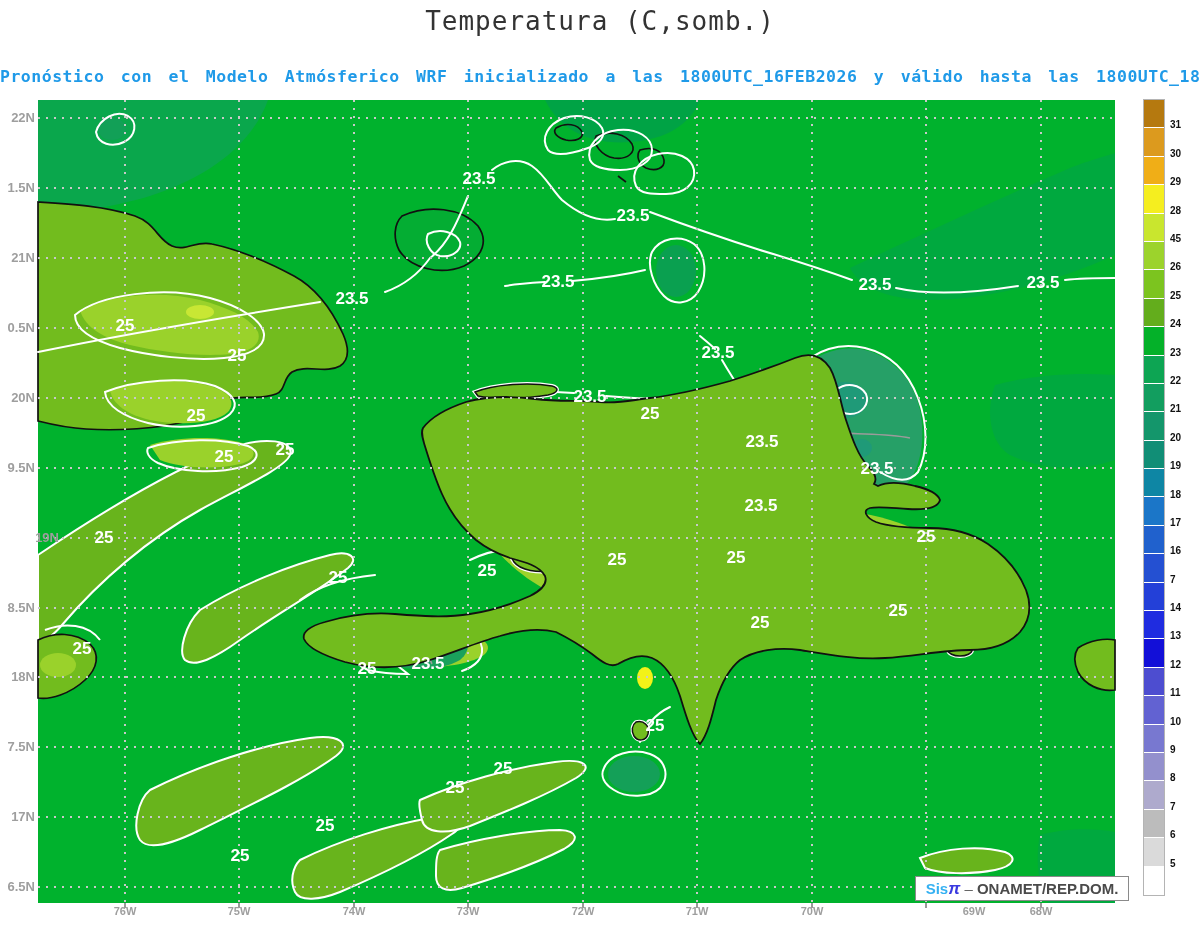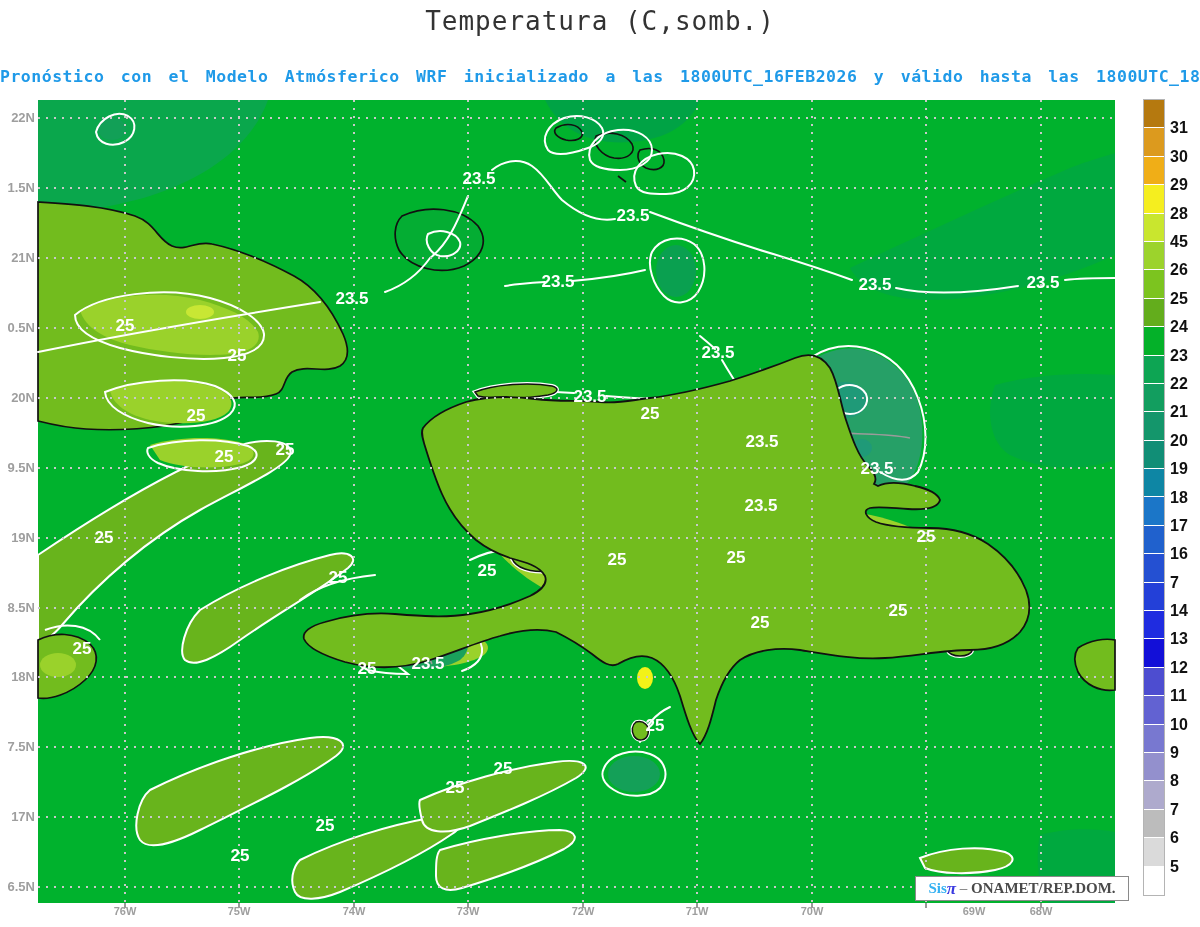--- a/index.html
+++ b/index.html
@@ -15,25 +15,25 @@
         font-family:"DejaVu Sans Mono",monospace;font-size:16.5px;font-weight:bold;
         color:#1f9ae8;letter-spacing:0.5px;word-spacing:6px;white-space:nowrap;}
   #mapsvg{position:absolute;left:38px;top:100px;overflow:visible;}
   .lat-label{position:absolute;left:0;width:35px;text-align:right;font-size:13px;
              color:#9e9e9e;font-weight:bold;line-height:16px;}
   .lon-label{position:absolute;top:905px;width:40px;text-align:center;font-size:11px;
              color:#9e9e9e;font-weight:bold;}
   #cbar{position:absolute;left:1143px;top:99px;width:20px;height:795px;
         border:1px solid #b4b4b4;background:#fff;display:flex;flex-direction:column;}
   #cbar .seg{flex:1 1 auto;border-bottom:1px solid #ffffff;}
-  .cbar-label{position:absolute;left:1170px;width:30px;font-size:16px;color:#111;
+  .cbar-label{position:absolute;left:1170px;width:30px;font-size:10px;color:#111;
               font-weight:bold;text-align:left;}
   #watermark{position:absolute;left:915px;top:876px;width:212px;height:23px;
              background:#ffffff;border:1px solid #8a8a8a;display:flex;align-items:center;
-             justify-content:center;font-family:Liberation Serif, serif;font-size:15px;
+             justify-content:center;font-family:Liberation Sans, sans-serif;font-size:15px;
              white-space:pre;}
   #watermark .sis{color:#35b1f2;font-weight:bold;}
   #watermark .pi{color:#3a3ae0;font-weight:bold;font-style:italic;font-size:17px;}
   #watermark .org{color:#4a4a4a;font-weight:bold;}
   #watermark .dash{color:#666;}
   .ctr-label{font-family:"Liberation Sans",sans-serif;font-weight:bold;fill:#ffffff;
              font-size:17px;}
 </style>
 </head>
 <body>
@@ -268,21 +268,21 @@
       </g>
   </svg>
 
   <div id="lat-axis">
       <div class="lat-label" style="top: 110px;">22N</div>
       <div class="lat-label" style="top: 180px;">1.5N</div>
       <div class="lat-label" style="top: 250px;">21N</div>
       <div class="lat-label" style="top: 320px;">0.5N</div>
       <div class="lat-label" style="top: 390px;">20N</div>
       <div class="lat-label" style="top: 460px;">9.5N</div>
-      <div class="lat-label" style="top: 530px;">19N</div>
+      <div class="lat-label" style="top: 530px; padding-left: 24px;">19N</div>
       <div class="lat-label" style="top: 600px;">8.5N</div>
       <div class="lat-label" style="top: 669px;">18N</div>
       <div class="lat-label" style="top: 739px;">7.5N</div>
       <div class="lat-label" style="top: 809px;">17N</div>
       <div class="lat-label" style="top: 879px;">6.5N</div>
     </div>
   <div id="lon-axis">
       <div class="lon-label" style="left: 105px;">76W</div>
       <div class="lon-label" style="left: 219px;">75W</div>
       <div class="lon-label" style="left: 334px;">74W</div>

